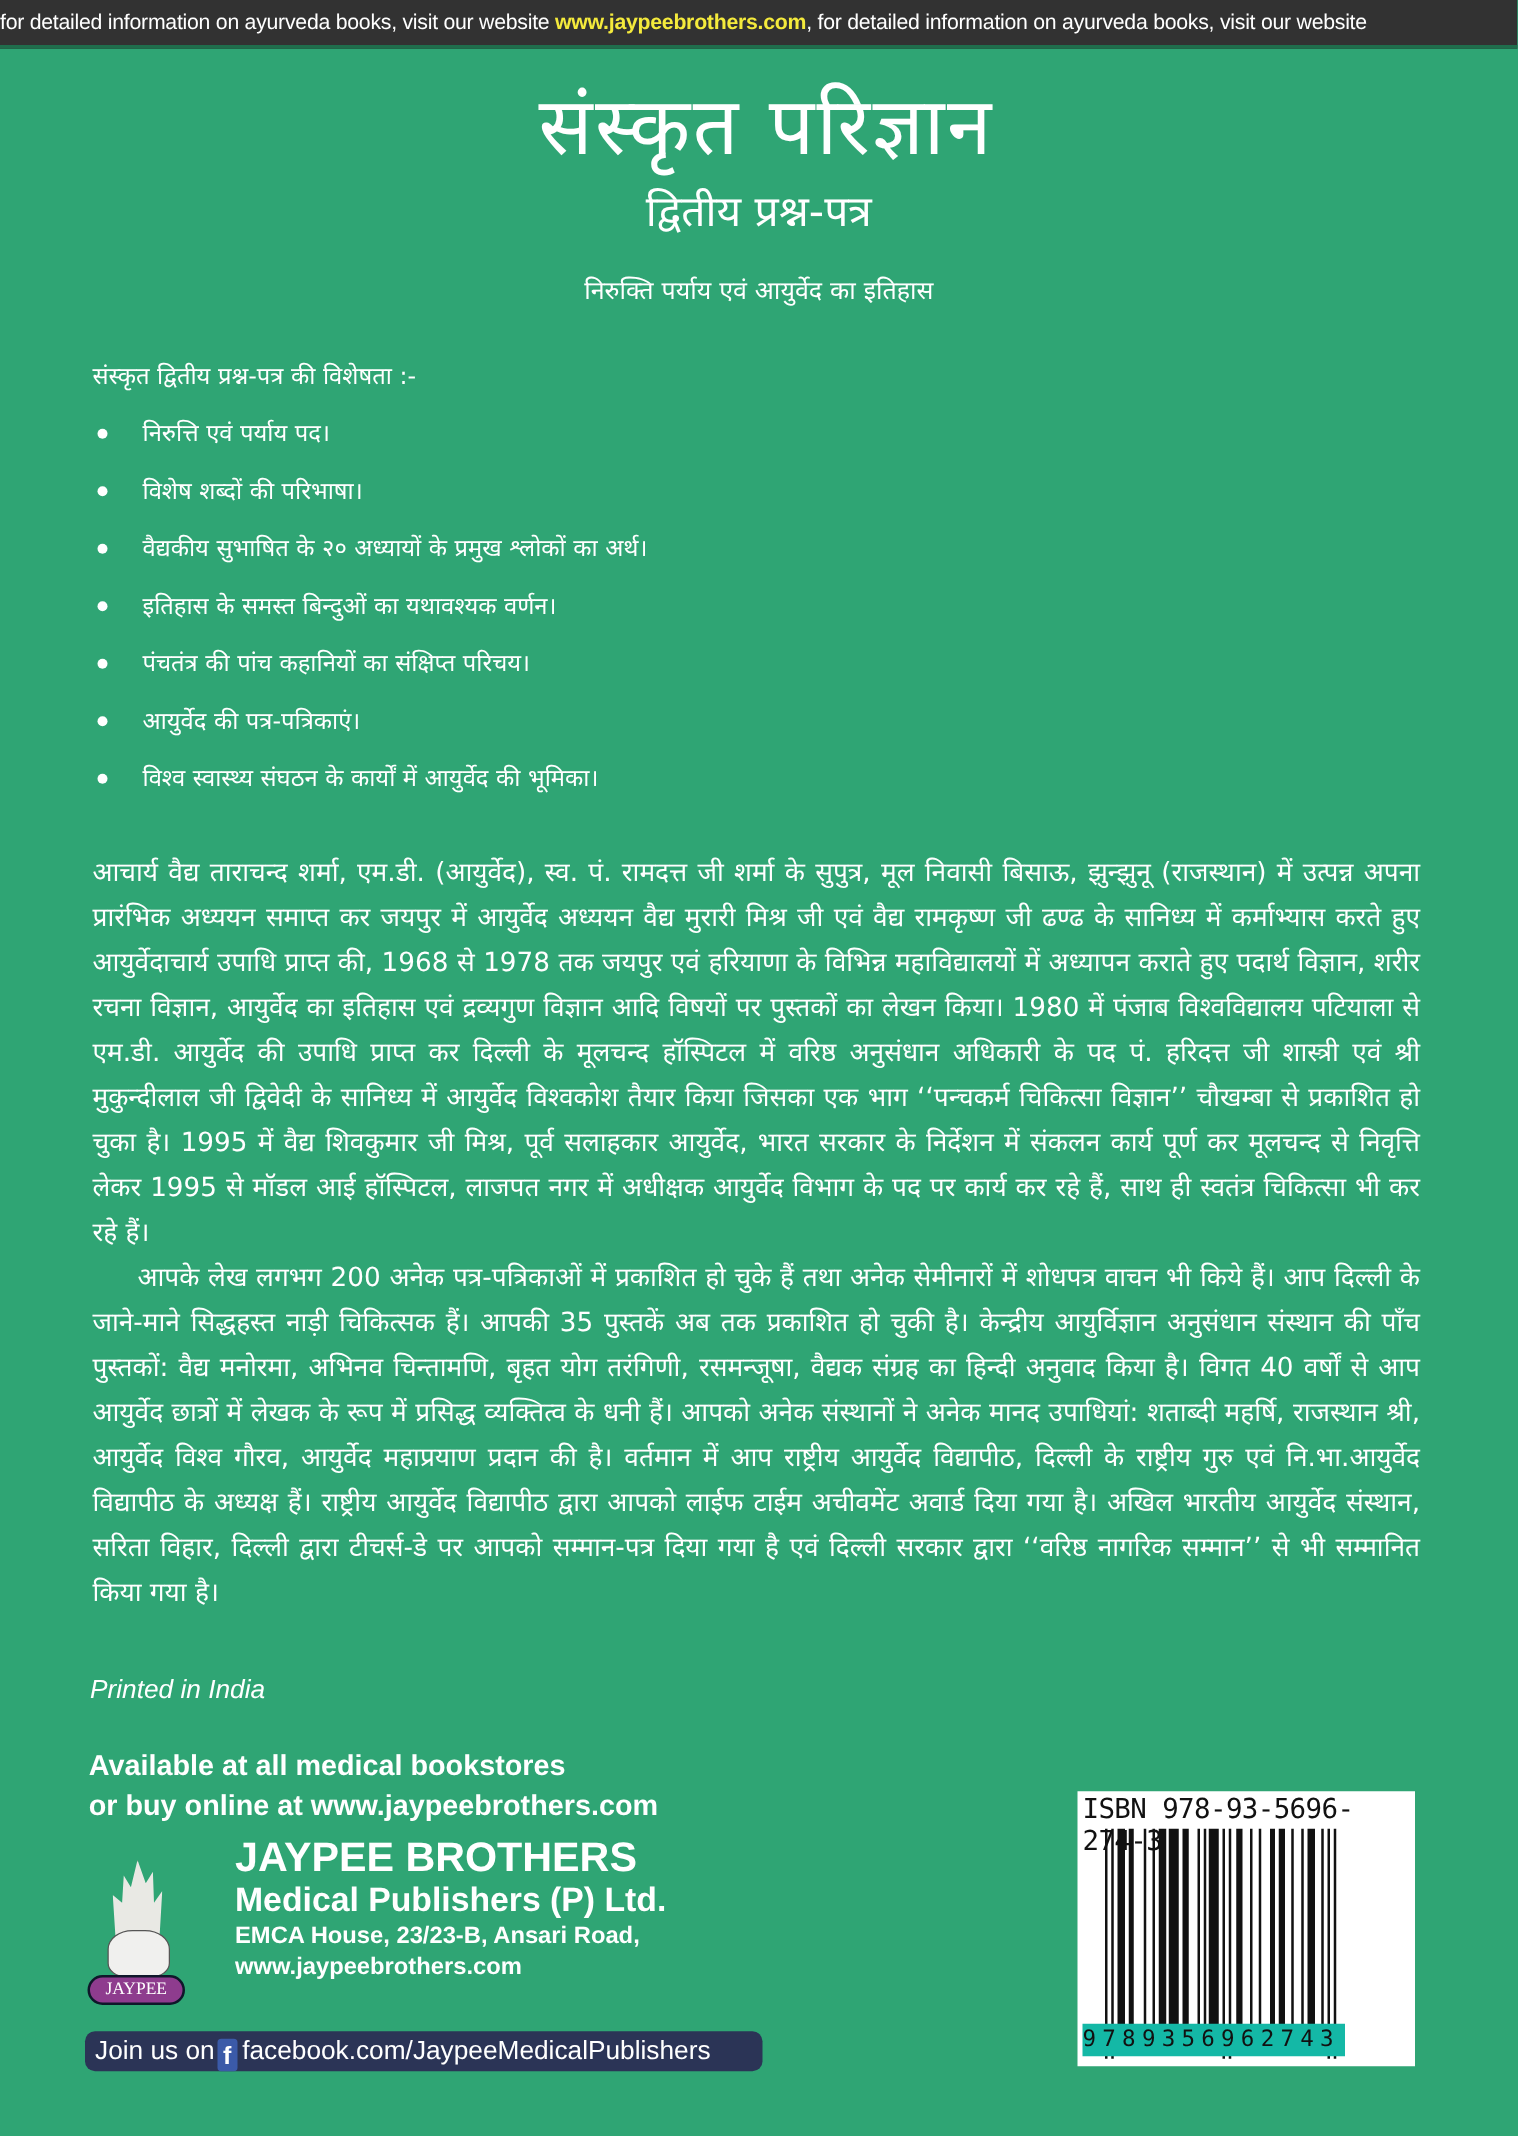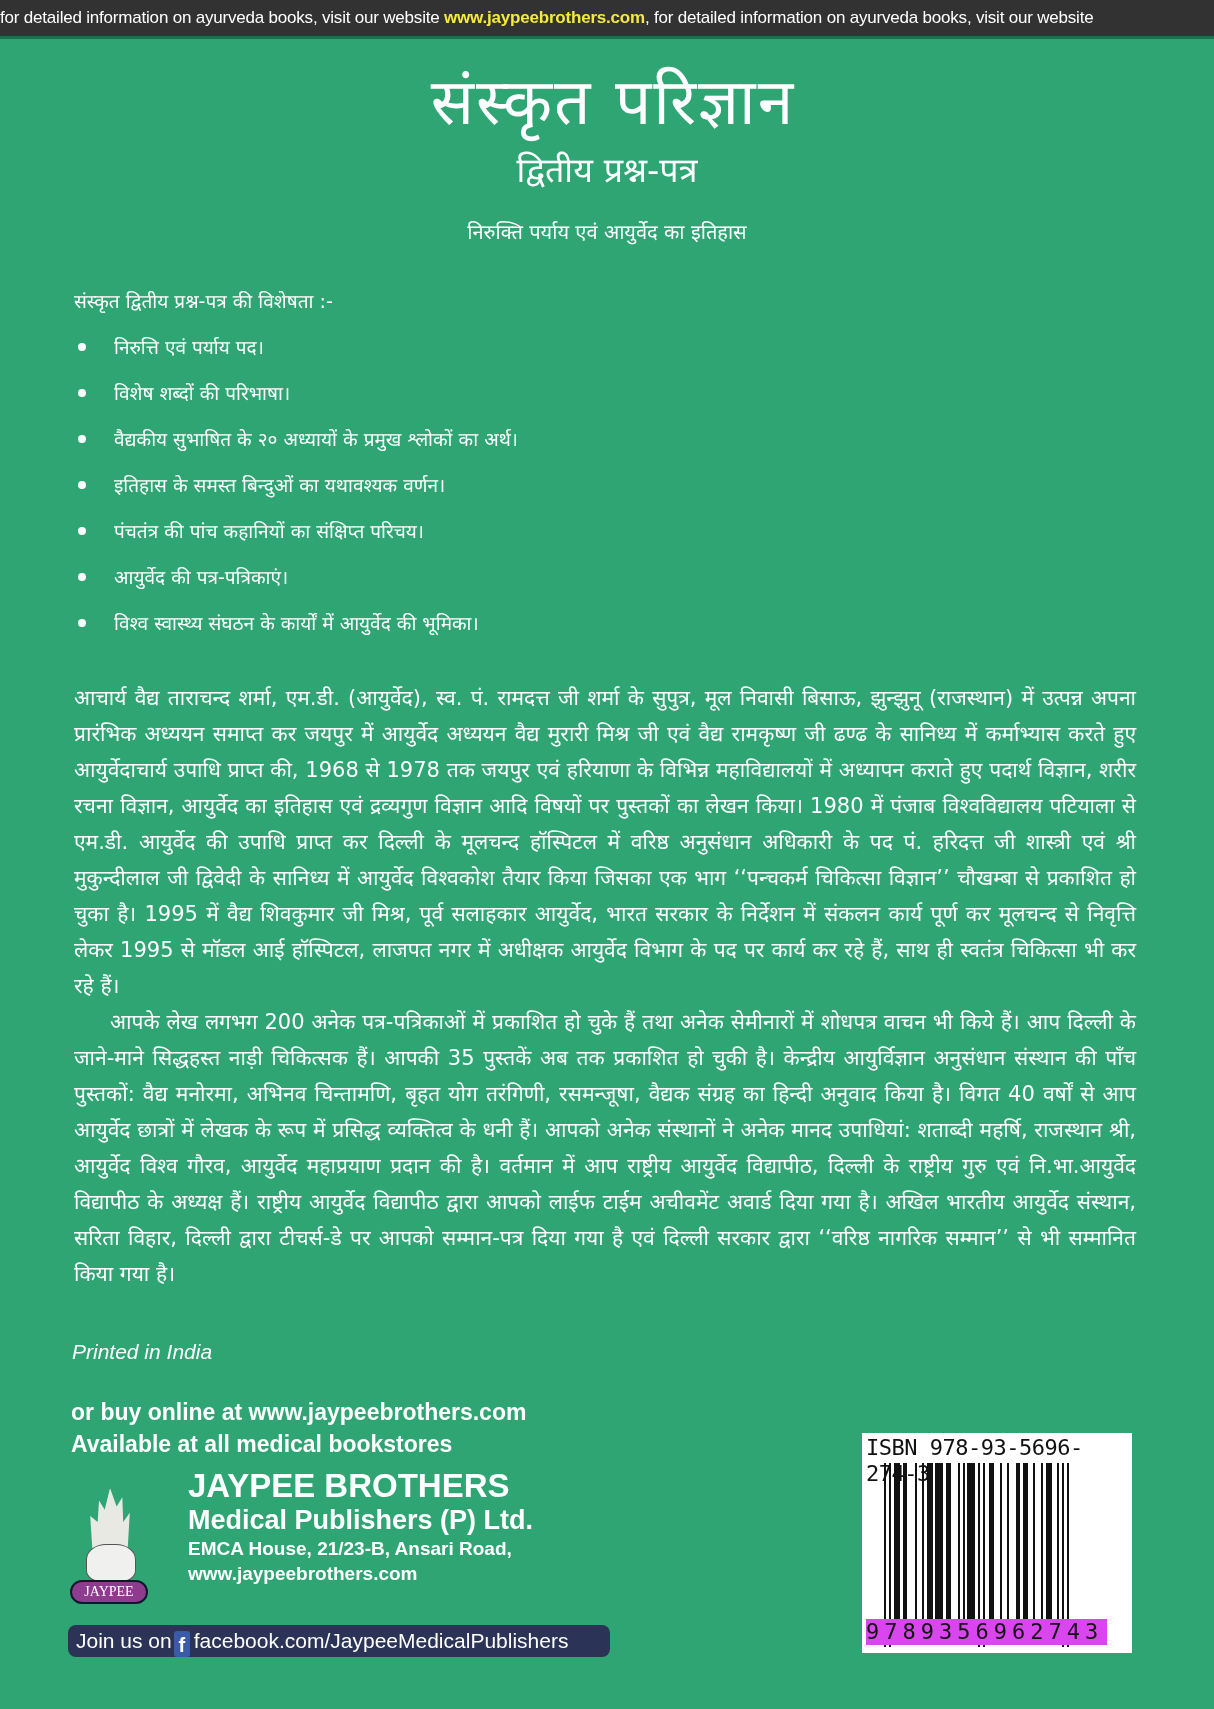--- a/index.html
+++ b/index.html
@@ -72,21 +72,21 @@
     text-align:center; font-weight:bold; font-size:20px; line-height:28px; vertical-align:-4px; margin:0 4px 0 2px;
   }
 
   .barcode {
     position:absolute; left:862px; top:1433px; width:270px; height:220px;
     background:#ffffff; color:#111;
   }
   .isbn-top { position:absolute; left:4px; top:2px; font-family:"DejaVu Sans Mono", monospace; font-size:22px; line-height:26px; letter-spacing:-0.5px; }
   .bars { position:absolute; left:22px; top:30px; width:240px; height:164px; display:flex; align-items:stretch; }
   .bars span { display:block; background:#111; height:100%; }
-  .isbn-bottom { position:absolute; left:4px; top:186px; font-family:"DejaVu Sans Mono", monospace; font-size:22px; line-height:26px; letter-spacing:5px; background:#d946ef; padding-right:4px; }
+  .isbn-bottom { position:absolute; left:4px; top:186px; font-family:"DejaVu Sans Mono", monospace; font-size:18px; line-height:26px; letter-spacing:5px; background:#14b8a6; padding-right:4px; }
 </style>
 </head>
 <body>
 
 <div class="topbar">
   <span>for detailed information on ayurveda books, visit our website </span><span class="hl">www.jaypeebrothers.com</span><span>, for detailed information on ayurveda books, visit our website</span>
 </div>
 
 <div class="title-block">
   <div class="title-main">संस्कृत परिज्ञान</div>
@@ -108,34 +108,34 @@
 </div>
 
 <div class="bio">
   <p>आचार्य वैद्य ताराचन्द शर्मा, एम.डी. (आयुर्वेद), स्व. पं. रामदत्त जी शर्मा के सुपुत्र, मूल निवासी बिसाऊ, झुन्झुनू (राजस्थान) में उत्पन्न अपना प्रारंभिक अध्ययन समाप्त कर जयपुर में आयुर्वेद अध्ययन वैद्य मुरारी मिश्र जी एवं वैद्य रामकृष्ण जी ढण्ढ के सानिध्य में कर्माभ्यास करते हुए आयुर्वेदाचार्य उपाधि प्राप्त की, 1968 से 1978 तक जयपुर एवं हरियाणा के विभिन्न महाविद्यालयों में अध्यापन कराते हुए पदार्थ विज्ञान, शरीर रचना विज्ञान, आयुर्वेद का इतिहास एवं द्रव्यगुण विज्ञान आदि विषयों पर पुस्तकों का लेखन किया। 1980 में पंजाब विश्वविद्यालय पटियाला से एम.डी. आयुर्वेद की उपाधि प्राप्त कर दिल्ली के मूलचन्द हॉस्पिटल में वरिष्ठ अनुसंधान अधिकारी के पद पं. हरिदत्त जी शास्त्री एवं श्री मुकुन्दीलाल जी द्विवेदी के सानिध्य में आयुर्वेद विश्वकोश तैयार किया जिसका एक भाग ‘‘पन्चकर्म चिकित्सा विज्ञान’’ चौखम्बा से प्रकाशित हो चुका है। 1995 में वैद्य शिवकुमार जी मिश्र, पूर्व सलाहकार आयुर्वेद, भारत सरकार के निर्देशन में संकलन कार्य पूर्ण कर मूलचन्द से निवृत्ति लेकर 1995 से मॉडल आई हॉस्पिटल, लाजपत नगर में अधीक्षक आयुर्वेद विभाग के पद पर कार्य कर रहे हैं, साथ ही स्वतंत्र चिकित्सा भी कर रहे हैं।</p>
   <p class="indent">आपके लेख लगभग 200 अनेक पत्र-पत्रिकाओं में प्रकाशित हो चुके हैं तथा अनेक सेमीनारों में शोधपत्र वाचन भी किये हैं। आप दिल्ली के जाने-माने सिद्धहस्त नाड़ी चिकित्सक हैं। आपकी 35 पुस्तकें अब तक प्रकाशित हो चुकी है। केन्द्रीय आयुर्विज्ञान अनुसंधान संस्थान की पाँच पुस्तकों: वैद्य मनोरमा, अभिनव चिन्तामणि, बृहत योग तरंगिणी, रसमन्जूषा, वैद्यक संग्रह का हिन्दी अनुवाद किया है। विगत 40 वर्षों से आप आयुर्वेद छात्रों में लेखक के रूप में प्रसिद्ध व्यक्तित्व के धनी हैं। आपको अनेक संस्थानों ने अनेक मानद उपाधियां: शताब्दी महर्षि, राजस्थान श्री, आयुर्वेद विश्व गौरव, आयुर्वेद महाप्रयाण प्रदान की है। वर्तमान में आप राष्ट्रीय आयुर्वेद विद्यापीठ, दिल्ली के राष्ट्रीय गुरु एवं नि.भा.आयुर्वेद विद्यापीठ के अध्यक्ष हैं। राष्ट्रीय आयुर्वेद विद्यापीठ द्वारा आपको लाईफ टाईम अचीवमेंट अवार्ड दिया गया है। अखिल भारतीय आयुर्वेद संस्थान, सरिता विहार, दिल्ली द्वारा टीचर्स-डे पर आपको सम्मान-पत्र दिया गया है एवं दिल्ली सरकार द्वारा ‘‘वरिष्ठ नागरिक सम्मान’’ से भी सम्मानित किया गया है।</p>
 </div>
 
 <div class="printed">Printed in India</div>
 
 <div class="avail">
+  <div>Available at all medical bookstores</div>
   <div>or buy online at www.jaypeebrothers.com</div>
-  <div>Available at all medical bookstores</div>
 </div>
 
 <div class="publisher">
   <div class="logo">
     <div class="flame"></div>
     <div class="hand"></div>
     <div class="badge">JAYPEE</div>
   </div>
   <div class="pub-text">
     <div class="pub-name">JAYPEE BROTHERS</div>
     <div class="pub-sub">Medical Publishers (P) Ltd.</div>
-    <div class="pub-line">EMCA House, 21/23-B, Ansari Road,</div>
+    <div class="pub-line">EMCA House, 23/23-B, Ansari Road,</div>
     <div class="pub-line">www.jaypeebrothers.com</div>
   </div>
 </div>
 
 <div class="fb-bar">
   <span>Join us on</span><span class="fb-icon">f</span><span>facebook.com/JaypeeMedicalPublishers</span>
 </div>
 
 <div class="barcode">
   <div class="isbn-top">ISBN 978-93-5696-274-3</div>

